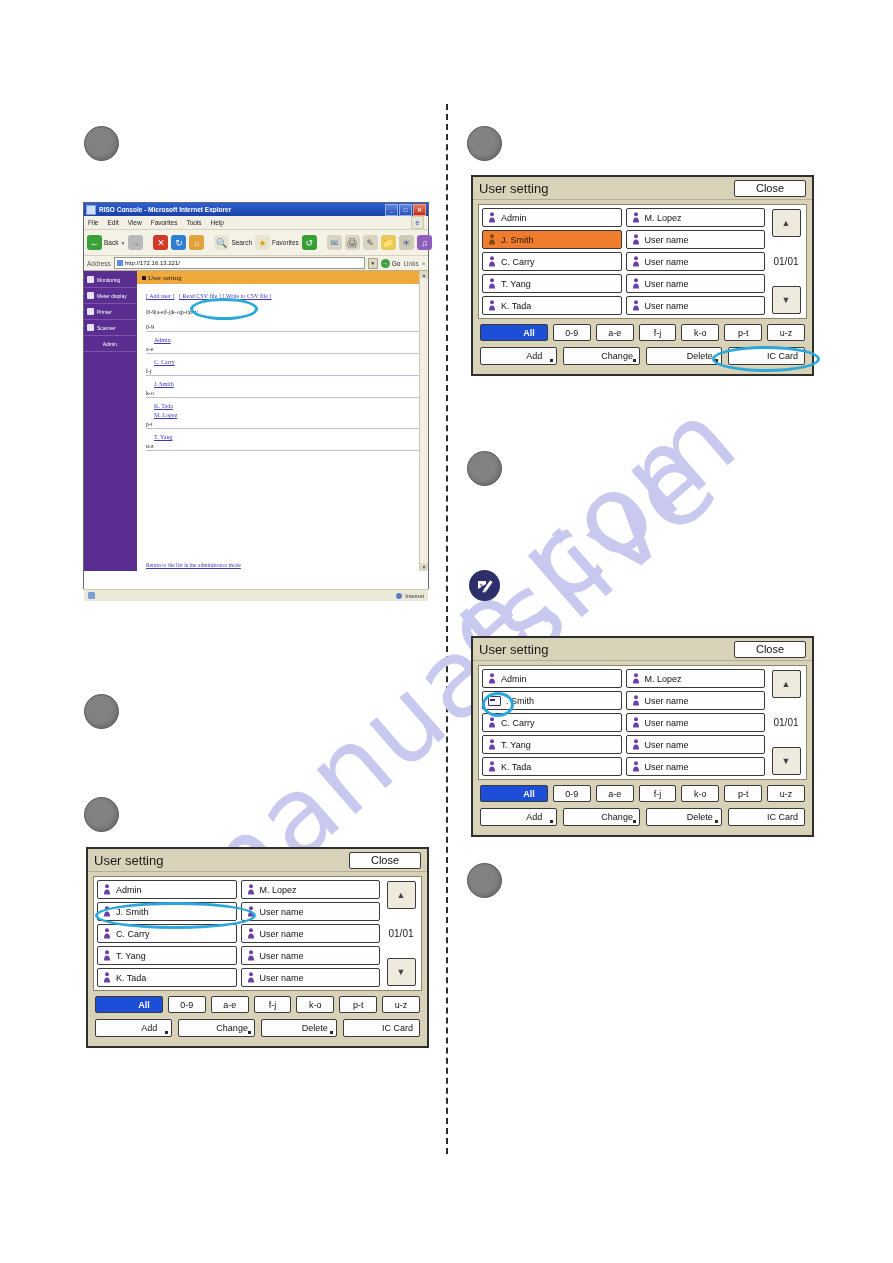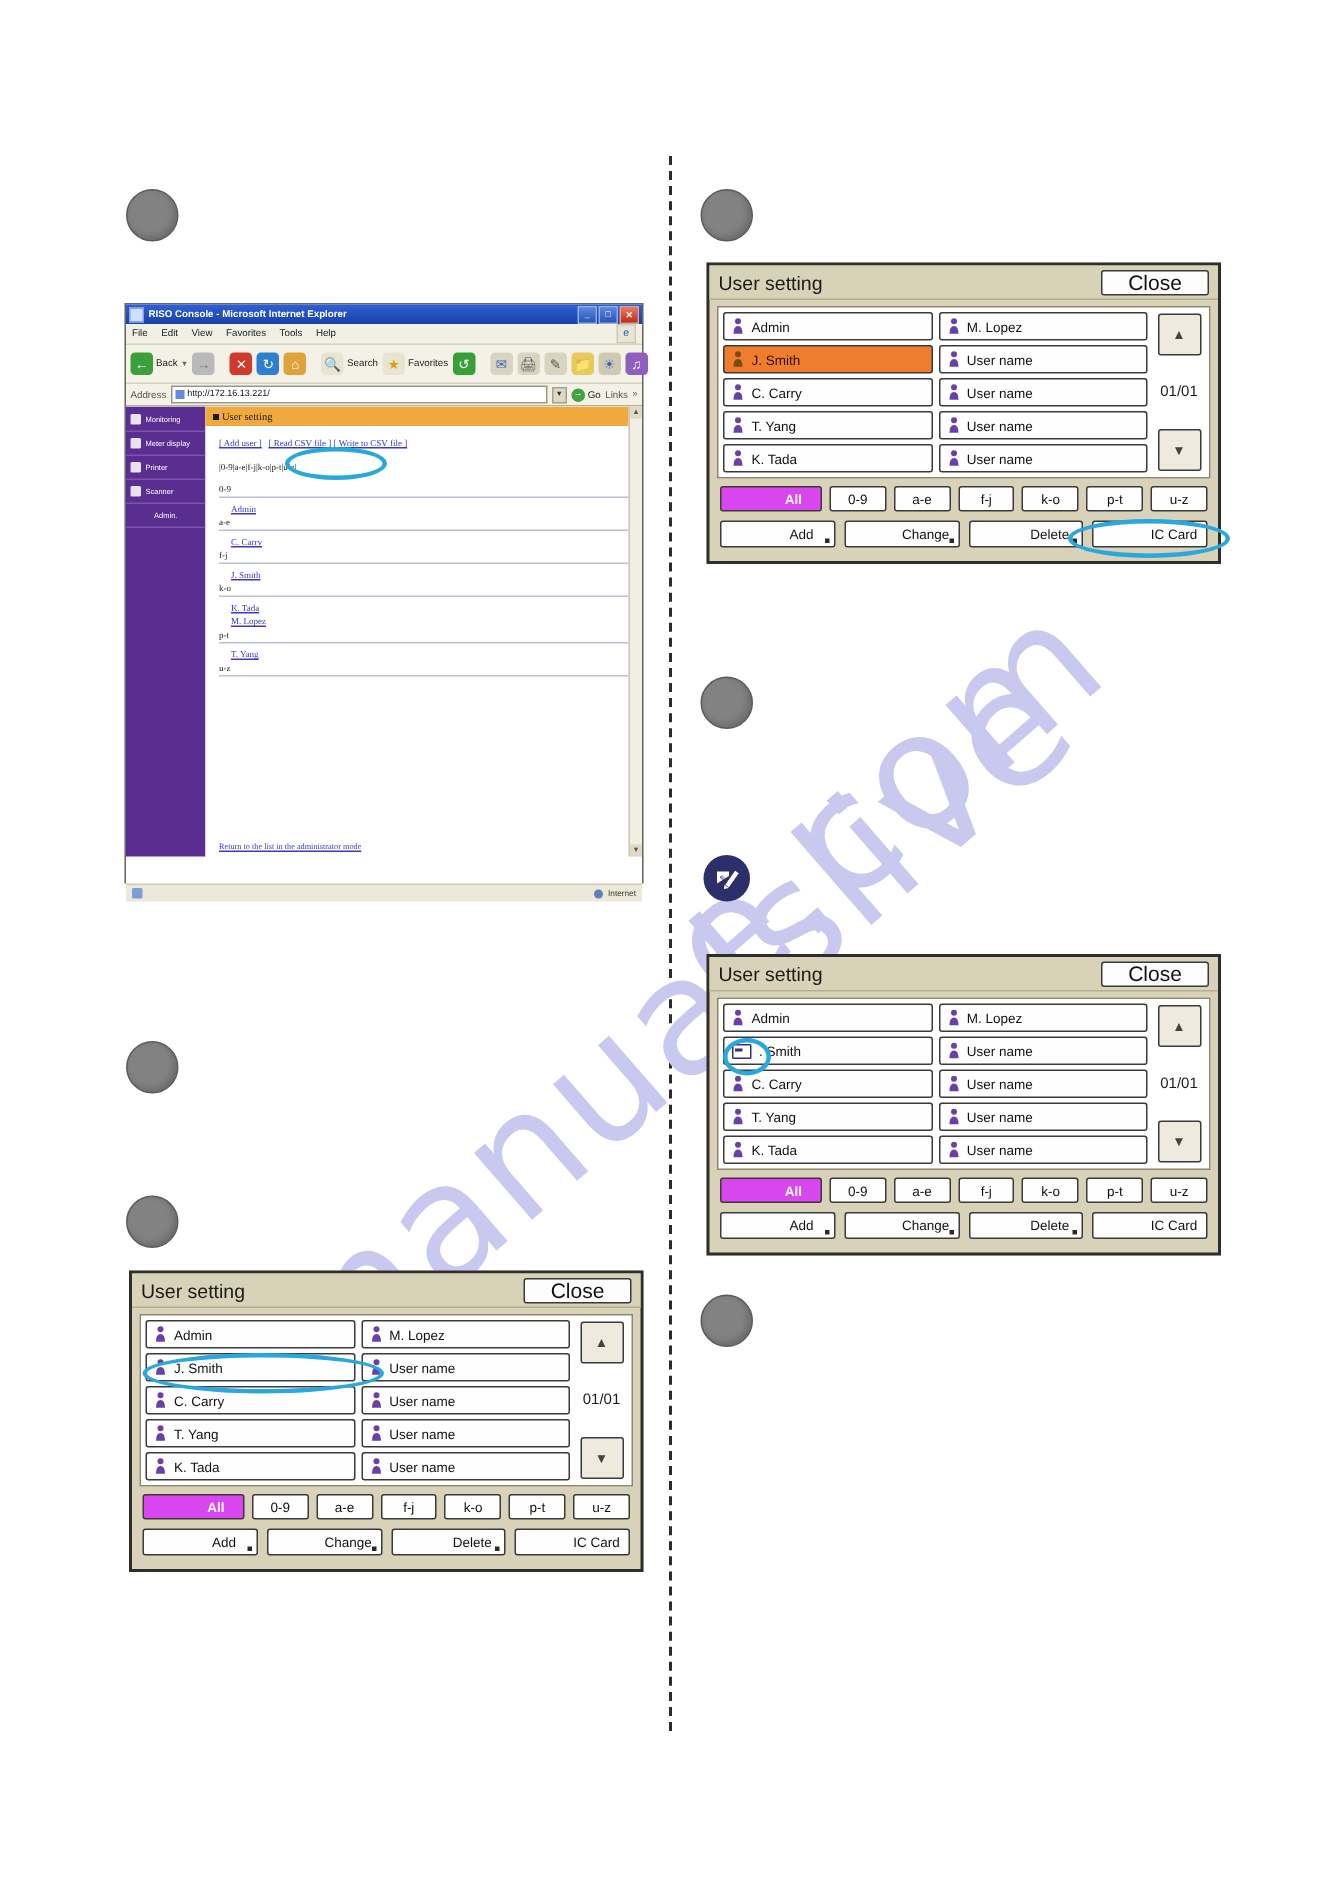--- a/index.html
+++ b/index.html
@@ -187,21 +187,21 @@
     position:absolute;background:#d8d2b8;border:2px solid #2e2e2e;
     z-index:6;font-family:"Liberation Sans", sans-serif;
   }
   .panel-head{
     height:22px;display:flex;align-items:center;padding:0 6px;
     background:#d8d2b8;border-bottom:1px solid #b6ae90;
   }
   .panel-title{font-size:13px;color:#1a1a1a;flex:1;}
   .close-btn{
     width:70px;height:15px;background:#fdfdfd;border:1px solid #3a3a3a;
-    border-radius:2px;font-size:14px;color:#111;
+    border-radius:2px;font-size:11px;color:#111;
     display:flex;align-items:center;justify-content:center;
   }
   .list-area{
     margin:4px 5px 0 5px;background:#fff;border:1px solid #8d866c;
     padding:3px;display:flex;gap:4px;
   }
   .cols{flex:1;display:flex;gap:4px;}
   .col{flex:1;display:flex;flex-direction:column;gap:3px;}
   .user-btn{
     height:17px;background:#fefefe;border:1px solid #3a3a3a;border-radius:2px;
@@ -219,21 +219,21 @@
   .sc-btn{
     width:27px;height:26px;background:#efeade;border:1px solid #3a3a3a;border-radius:2px;
     display:flex;align-items:center;justify-content:center;font-size:9px;color:#444;
   }
   .page-no{font-size:10px;color:#1a1a1a;}
   .filter-row{display:flex;gap:5px;padding:5px 7px 0 7px;}
   .f-btn{
     flex:1;height:15px;background:#fefefe;border:1px solid #3a3a3a;border-radius:2px;
     font-size:9px;color:#111;display:flex;align-items:center;justify-content:center;
   }
-  .f-btn.active{background:#d946ef;color:#fff;font-weight:bold;padding-left:30px;}
+  .f-btn.active{background:#1d4ed8;color:#fff;font-weight:bold;padding-left:30px;}
   .action-row{display:flex;gap:6px;padding:6px 7px 7px 7px;}
   .a-btn{
     flex:1;height:16px;background:#fefefe;border:1px solid #3a3a3a;border-radius:2px;
     font-size:9px;color:#111;display:flex;align-items:center;justify-content:center;
     position:relative;
     padding-left:32px;
   }
   .a-btn .corner{
     position:absolute;right:3px;bottom:2px;width:3px;height:3px;background:#2a2a2a;
   }

